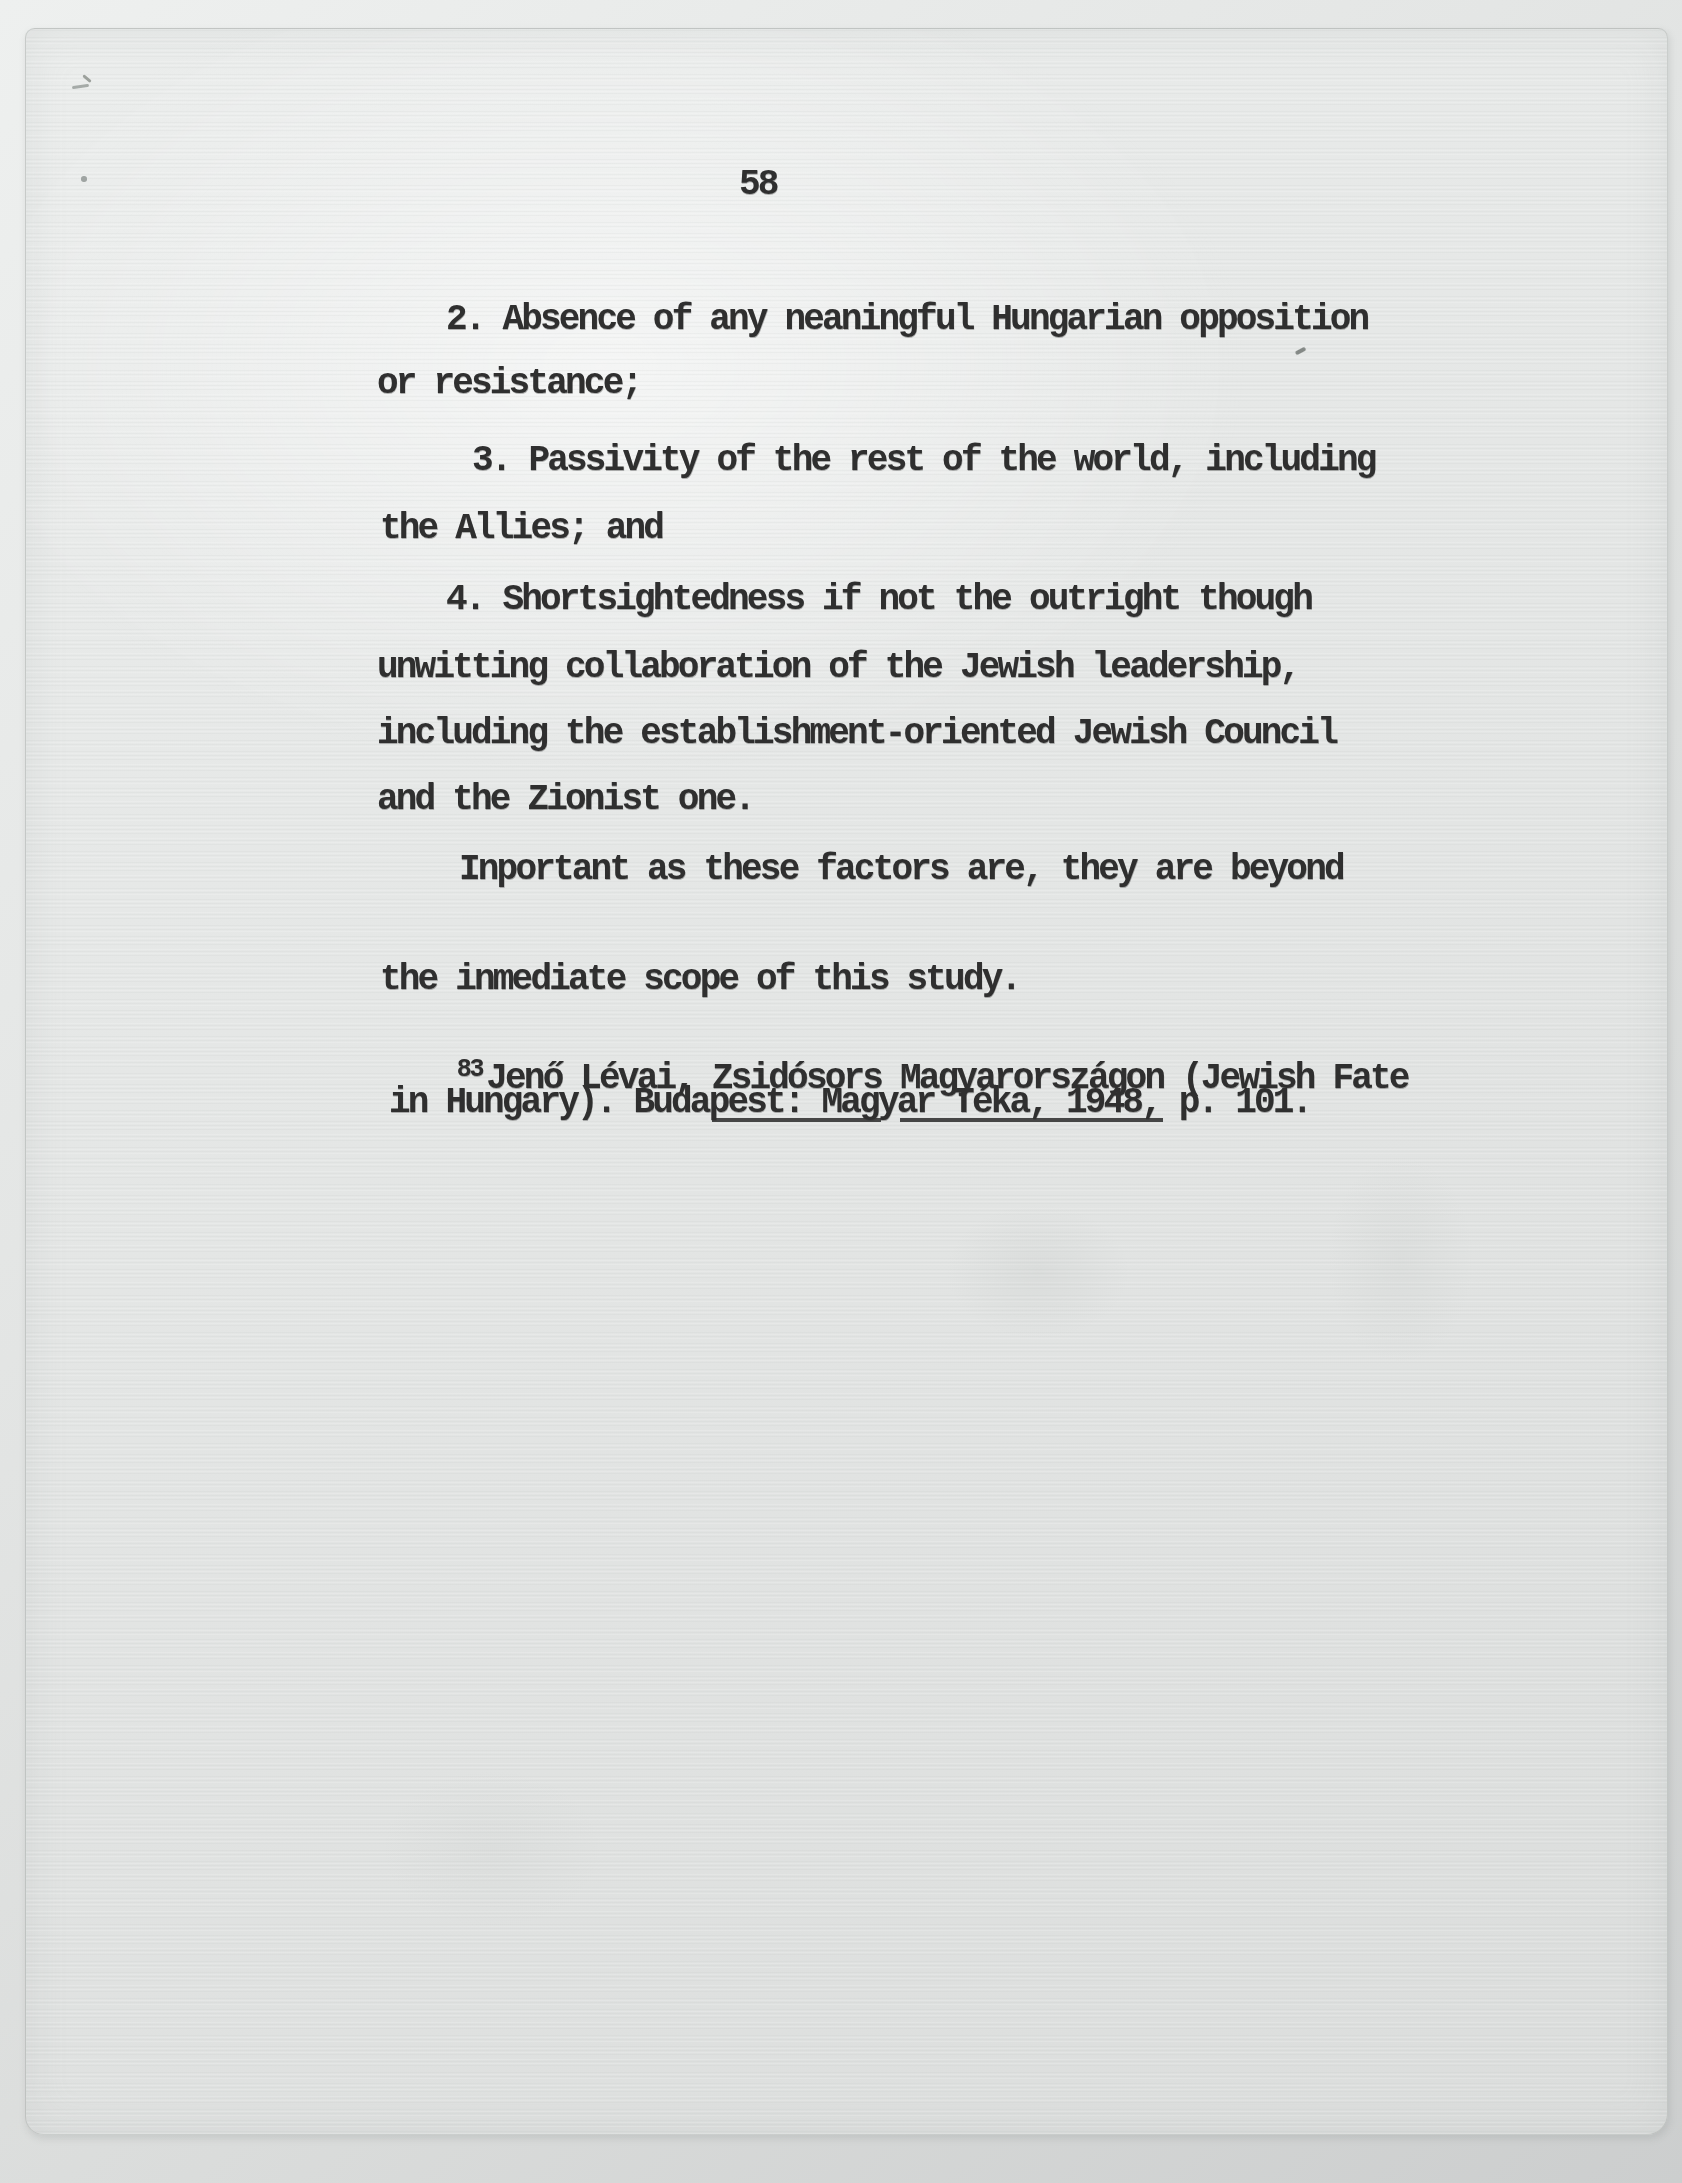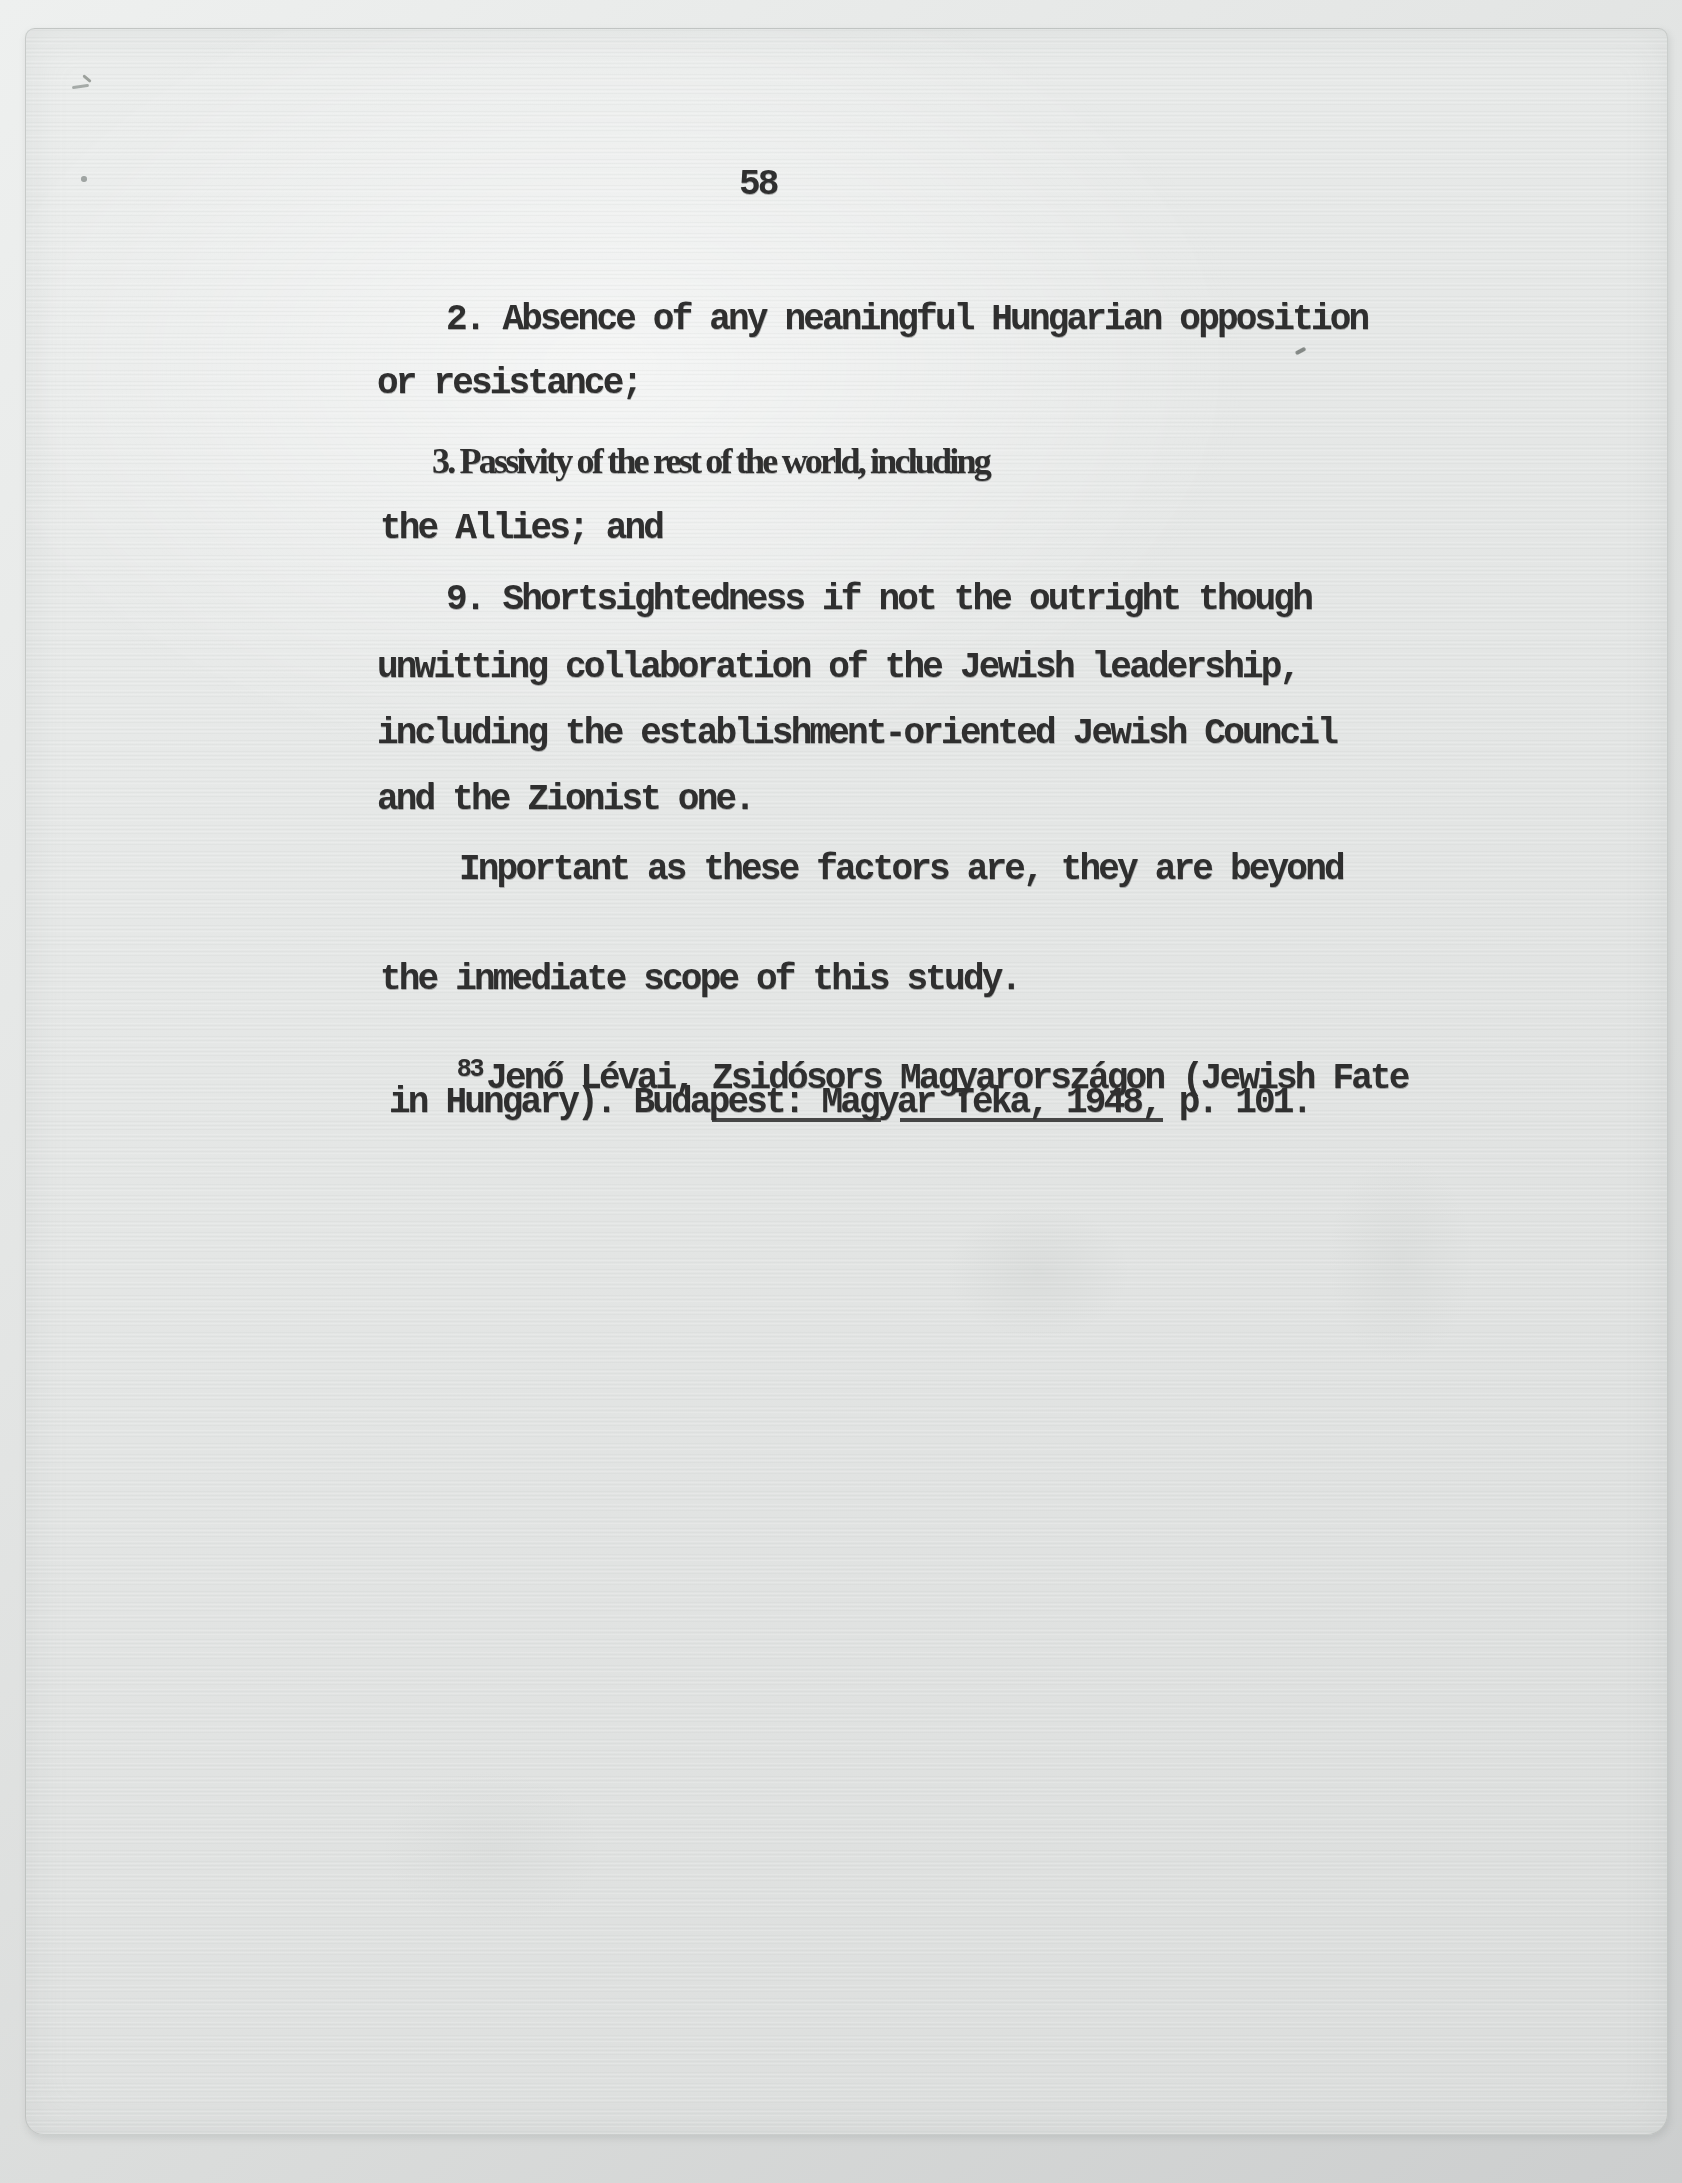--- a/index.html
+++ b/index.html
@@ -64,24 +64,24 @@
   <div class="sheet">
     <div class="grain"></div>
   </div>
 
   <div class="typed">
     <div class="tl" style="left:739px; top:167px;">58</div>
 
     <div class="tl" style="left:446px; top:302px;">2. Absence of any neaningful Hungarian opposition</div>
     <div class="tl" style="left:377px; top:366px;">or resistance;</div>
 
-    <div class="tl" style="left:432px; top:443px;font-family:Liberation Serif, serif;">3. Passivity of the rest of the world, including</div>
+    <div class="tl" style="left:472px; top:443px;">3. Passivity of the rest of the world, including</div>
     <div class="tl" style="left:380px; top:511px;">the Allies; and</div>
 
-    <div class="tl" style="left:446px; top:582px;">9. Shortsightedness if not the outright though</div>
+    <div class="tl" style="left:446px; top:582px;">4. Shortsightedness if not the outright though</div>
     <div class="tl" style="left:377px; top:650px;">unwitting collaboration of the Jewish leadership,</div>
     <div class="tl" style="left:377px; top:716px;">including the establishment-oriented Jewish Council</div>
     <div class="tl" style="left:377px; top:782px;">and the Zionist one.</div>
 
     <div class="tl" style="left:459px; top:852px;">Inportant as these factors are, they are beyond</div>
     <div class="tl" style="left:380px; top:919px;margin-top:43px;">the inmediate scope of this study.</div>
 
     <div class="tl" style="left:344px; top:1021px;">
       <span class="fnm">83</span><span>Jenő Lévai, </span><span class="u">Zsidósors</span><span> </span><span class="u">Magyarországon</span><span> (Jewish Fate</span>
     </div>

